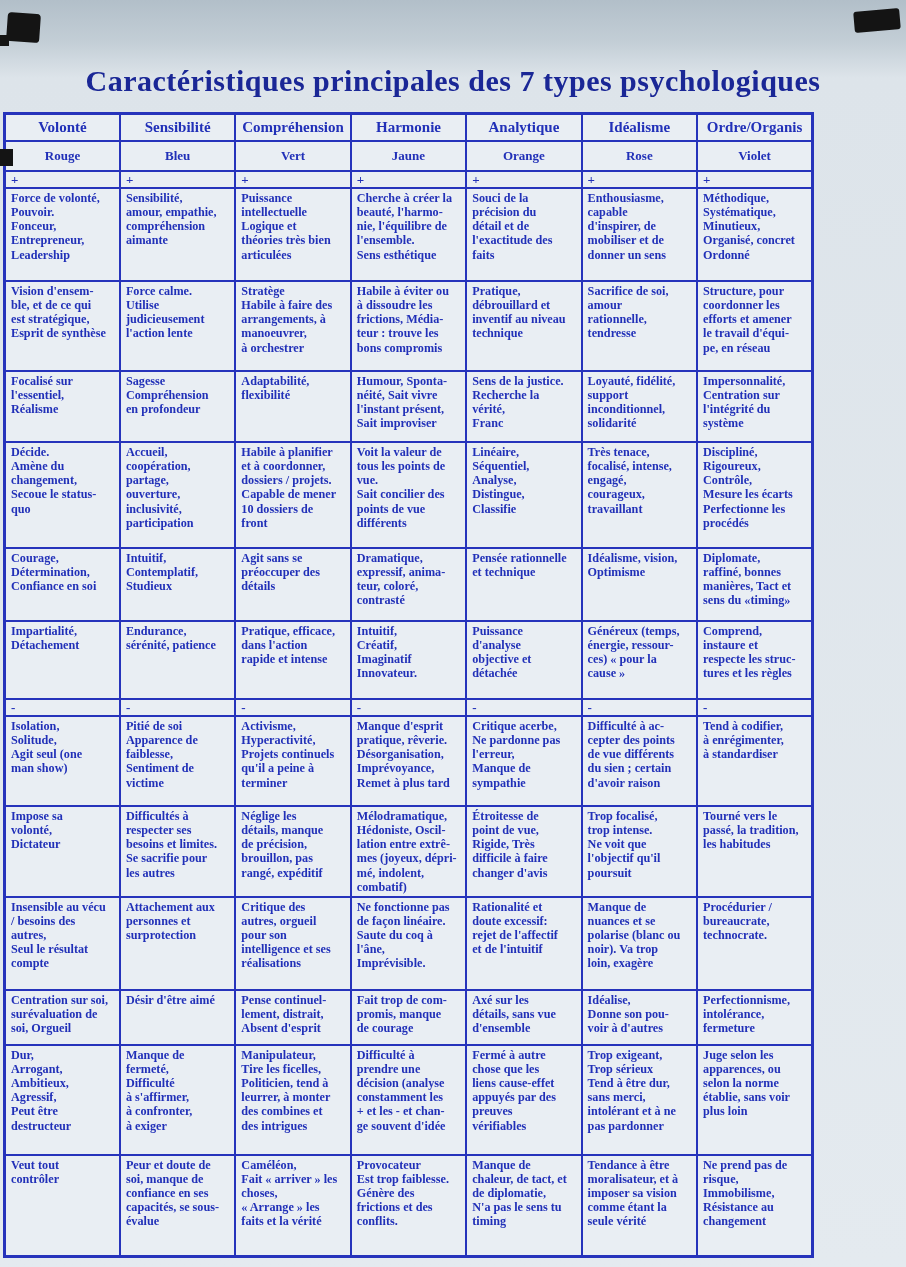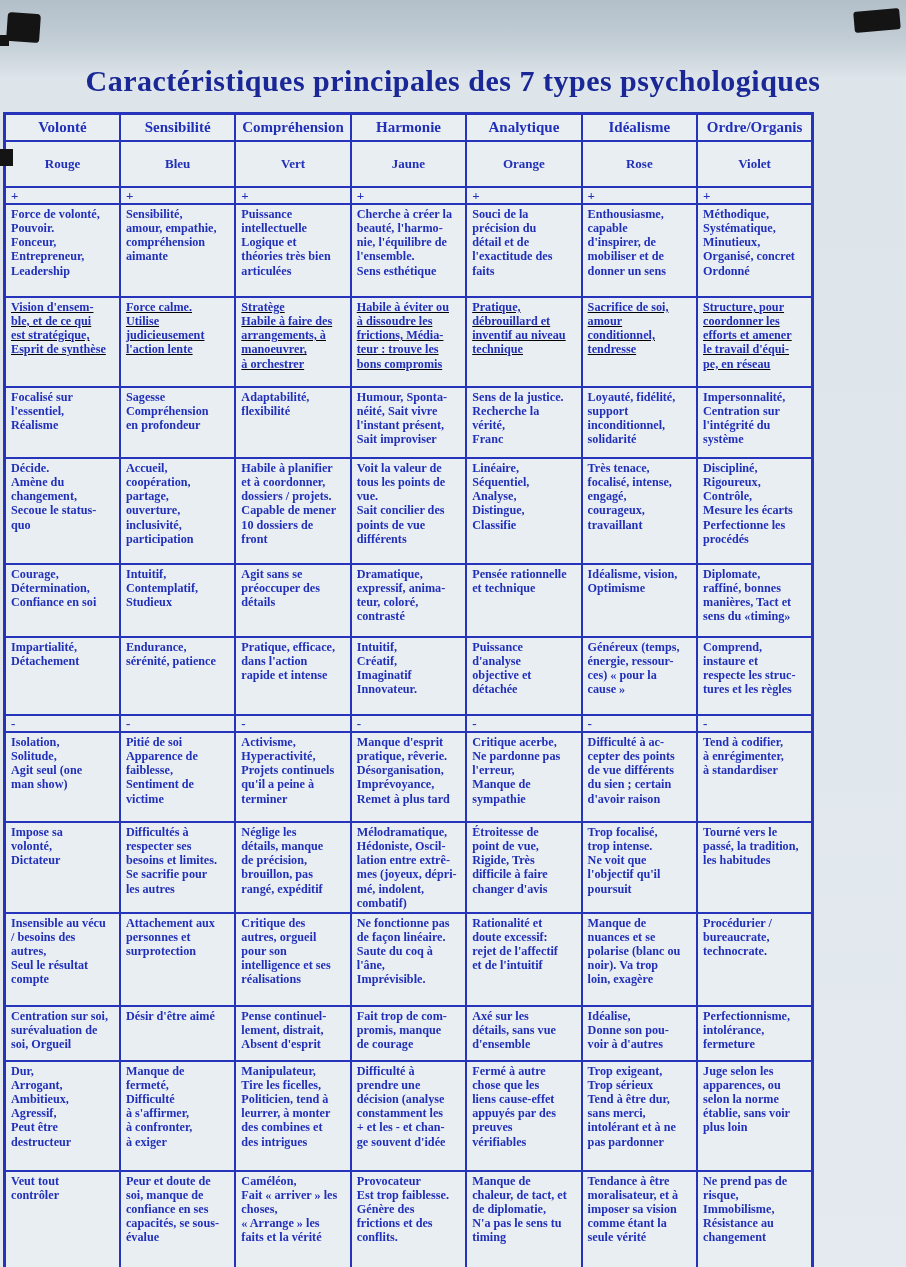--- a/index.html
+++ b/index.html
@@ -20,30 +20,30 @@
   }
   table.types-table{
     width:811px;margin:8px 3px;border-collapse:collapse;table-layout:fixed;
     border:3px solid #2633bb;
   }
   th,td{
     border:2px solid #2633bb;background:#e9eef3;
     color:#2130b8;vertical-align:top;overflow:hidden;
   }
   thead th.col-name{height:23px;font-size:15px;font-weight:bold;text-align:center;padding:1px 2px;vertical-align:middle;}
-  thead th.col-color{height:20px;font-size:13px;font-weight:bold;text-align:center;padding:12px 2px;vertical-align:middle;}
+  thead th.col-color{height:20px;font-size:13px;font-weight:bold;text-align:center;padding:4px 2px;vertical-align:middle;}
   tbody td{
     font-size:12.2px;font-weight:bold;line-height:1.16;
     padding:2px 2px 2px 5px;white-space:pre-line;text-align:left;
   }
   tbody tr.sign-row td{font-size:13px;line-height:1;padding:1px 2px 1px 5px;}
   
   tbody tr:nth-child(1){height:14px;}
   tbody tr:nth-child(2){height:93px;}
-  tbody tr:nth-child(3){height:90px;text-decoration:underline;}
+  tbody tr:nth-child(3){height:90px;}
   tbody tr:nth-child(4){height:71px;border-radius:22px;}
   tbody tr:nth-child(5){height:106px;padding-left:29px;}
   tbody tr:nth-child(6){height:73px;}
   tbody tr:nth-child(7){height:78px;}
   tbody tr:nth-child(8){height:13px;}
   tbody tr:nth-child(9){height:90px;}
   tbody tr:nth-child(10){height:90px;}
   tbody tr:nth-child(11){height:93px;}
   tbody tr:nth-child(12){height:55px;padding-left:9px;}
   tbody tr:nth-child(13){height:110px;}
@@ -145,21 +145,21 @@
 à dissoudre les
 frictions, Média-
 teur : trouve les
 bons compromis</td>
           <td>Pratique,
 débrouillard et
 inventif au niveau
 technique</td>
           <td>Sacrifice de soi,
 amour
-conditionnel,
+rationnelle,
 tendresse</td>
           <td>Structure, pour
 coordonner les
 efforts et amener
 le travail d'équi-
 pe, en réseau</td>
         </tr>
         <tr class="text-row">
           <td>Focalisé sur
 l'essentiel,

